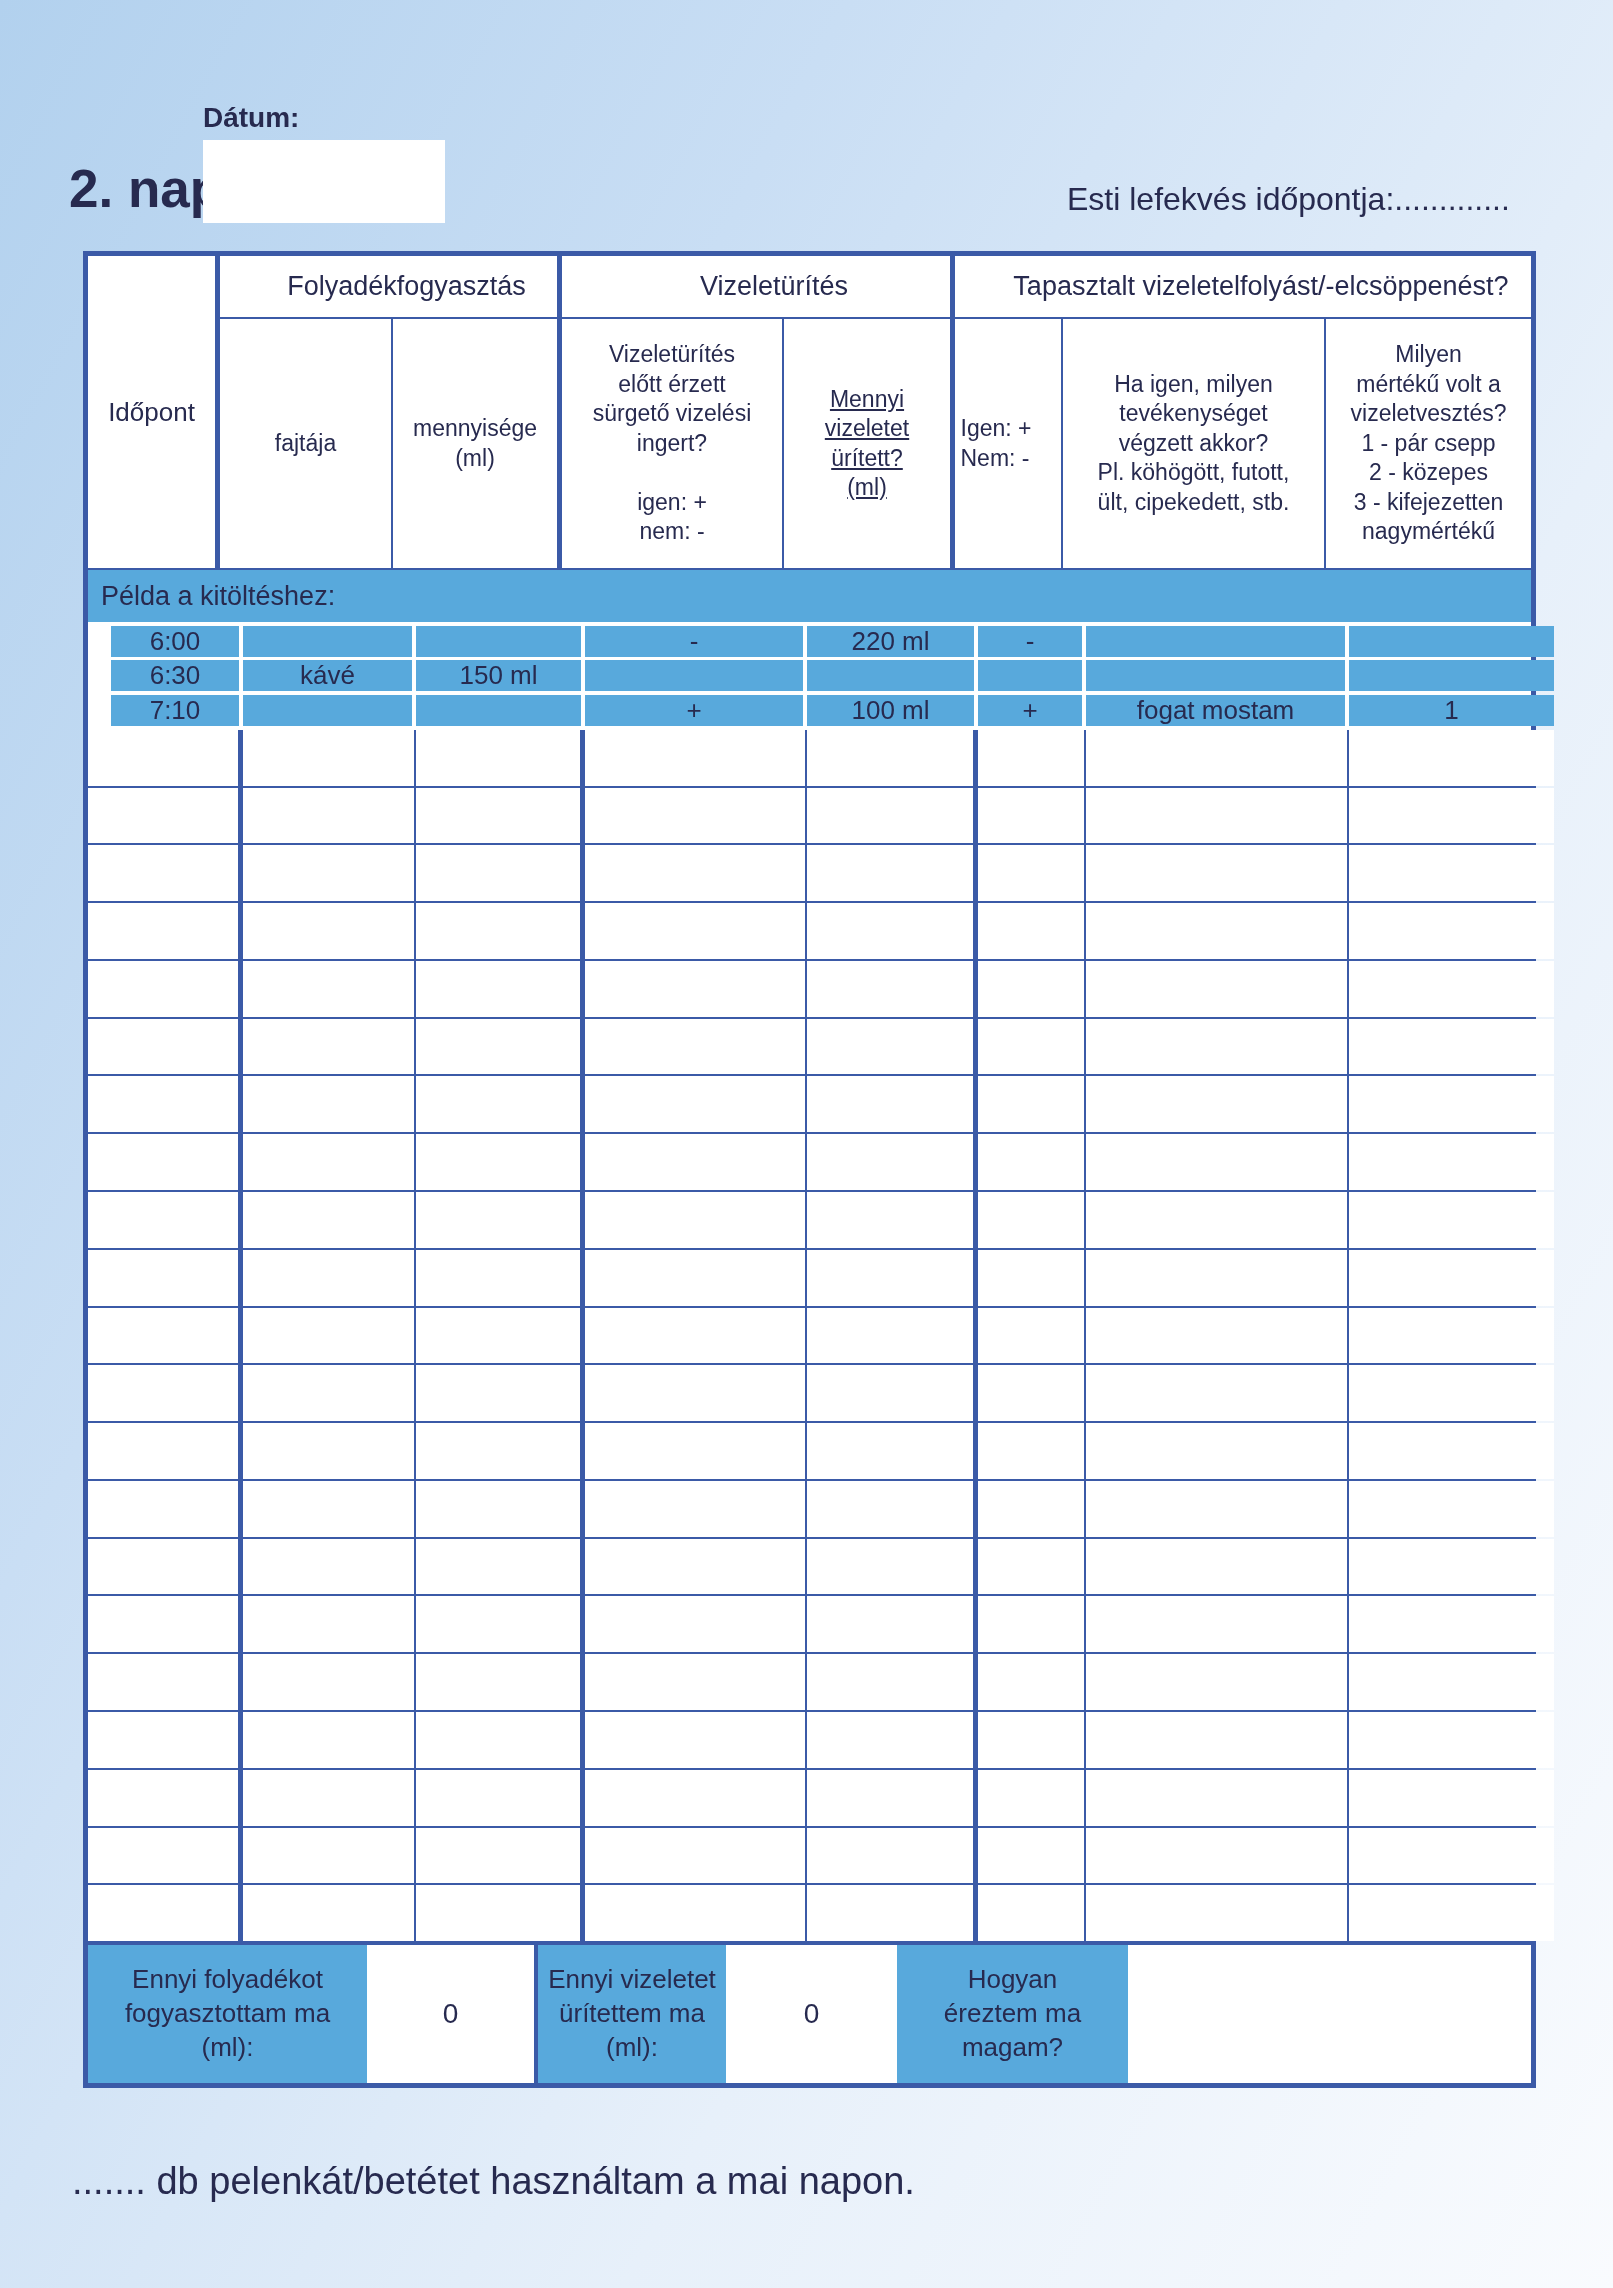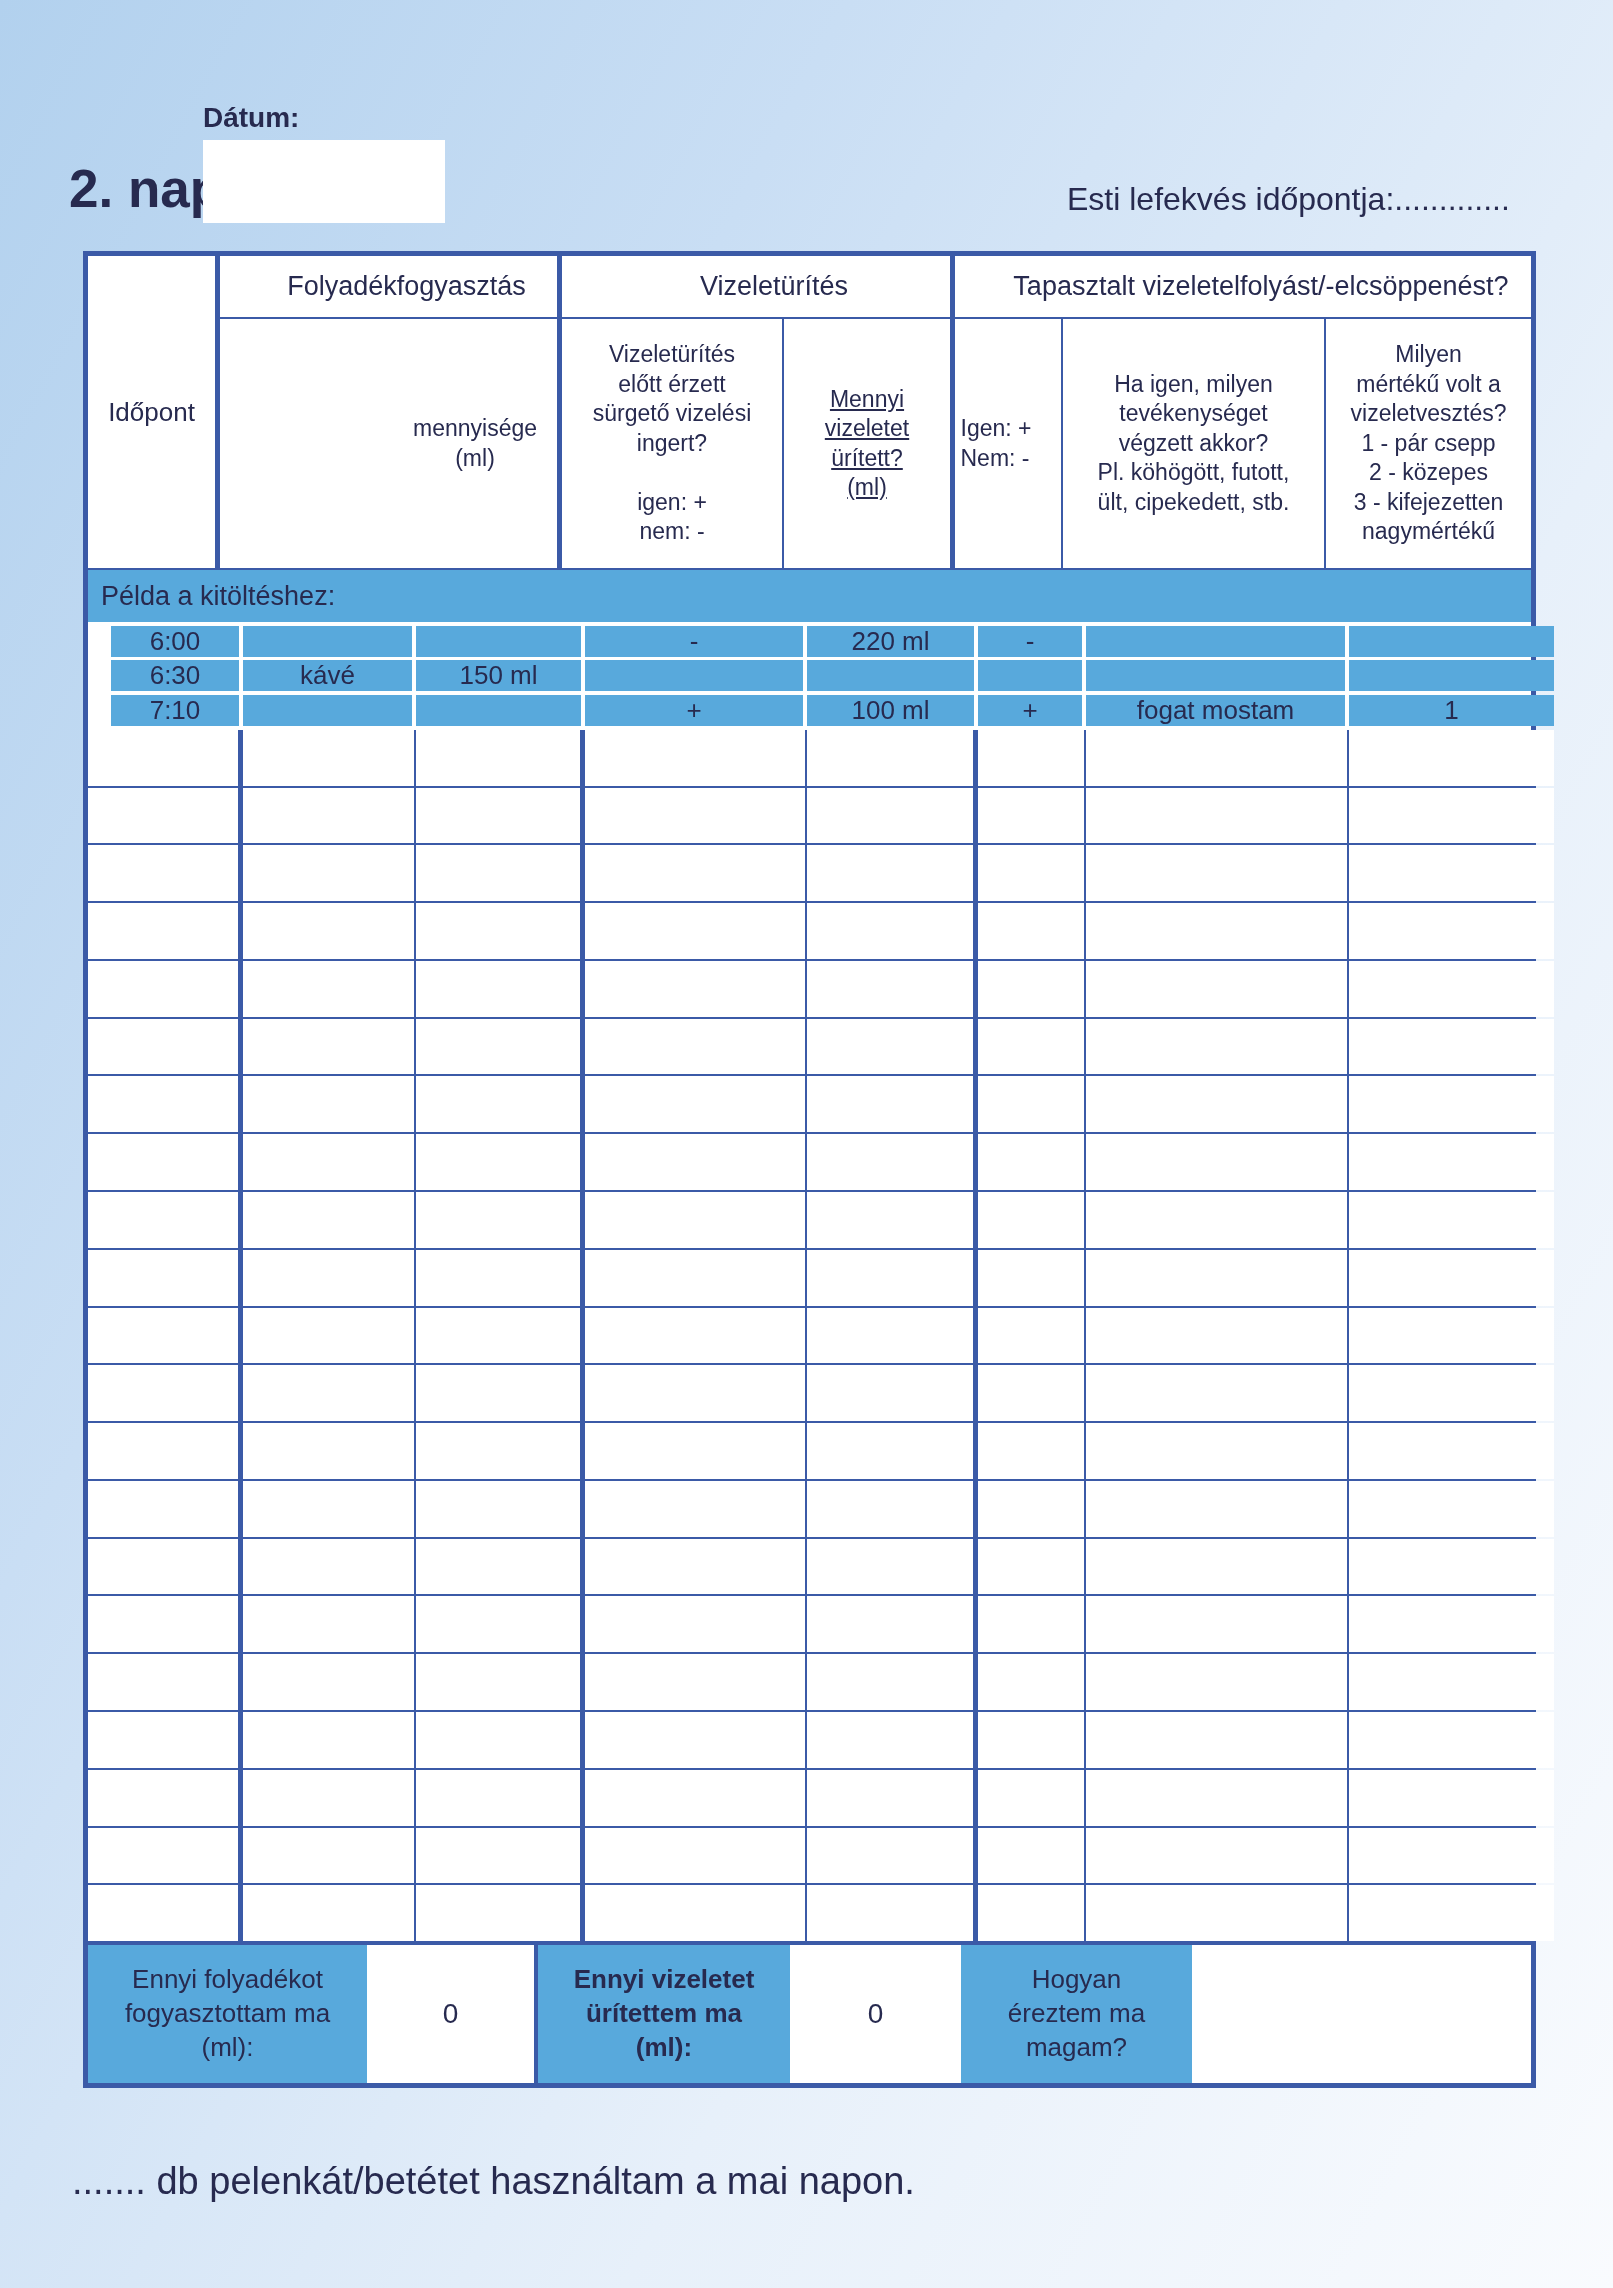--- a/index.html
+++ b/index.html
@@ -61,21 +61,21 @@
   .erow .cell:nth-child(8){border-right:none;}
   
   .summary{flex:0 0 138px;border-top:4.6px solid #3b5aa7;display:flex;background:#fff;}
   .sumcell{
     box-sizing:border-box;display:flex;align-items:center;justify-content:center;
     text-align:center;white-space:pre-line;font-size:26px;line-height:1.3;
   }
   .sumblue{background:#58a9dc;}
   .sm1{width:279px;}
   .sm2{width:171px;border-right:4.6px solid #3b5aa7;font-size:28px;}
-  .sm3{width:252px;font-weight:bold;}
+  .sm3{width:188px;}
   .sm4{width:171px;font-size:28px;}
   .sm5{width:231px;}
   .sm6{flex:1;}
 </style>
 </head>
 <body>
 
 <div class="page">
 
   <div class="title">2. nap</div>
@@ -83,20 +83,21 @@
   <div class="datebox"></div>
   <div class="bedtime">Esti lefekvés időpontja:.............</div>
 
   <div class="tbl">
 
     <div class="hdr">
       <div class="cell corner">Időpont</div>
       <div class="cell grp grp1">Folyadékfogyasztás</div>
       <div class="cell grp grp2">Vizeletürítés</div>
       <div class="cell grp grp3">Tapasztalt vizeletelfolyást/-elcsöppenést?</div>
+      <div class="cell sub s2">fajtája</div>
       <div class="cell sub s3">mennyisége
 (ml)</div>
       <div class="cell sub s4">Vizeletürítés
 előtt érzett
 sürgető vizelési
 ingert?
 
 igen: +
 nem: -</div>
       <div class="cell sub s5">Mennyi

